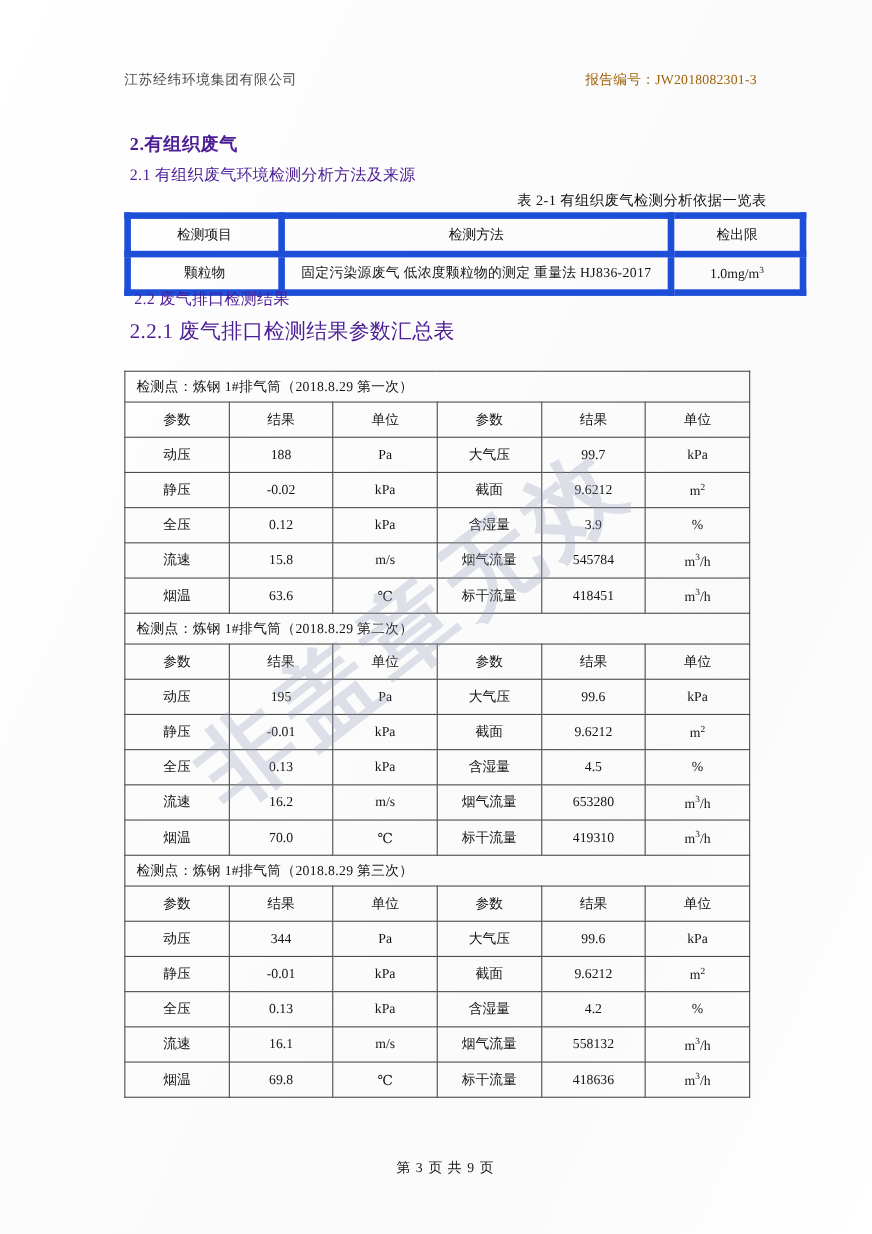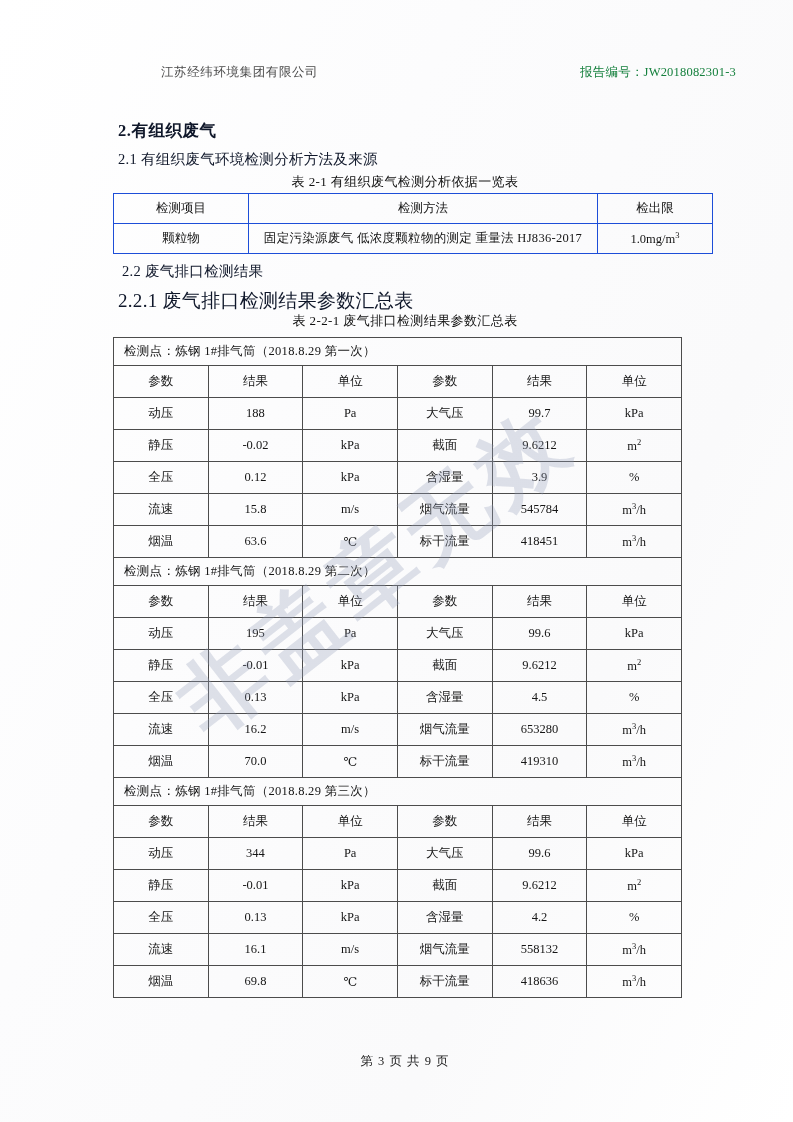--- a/index.html
+++ b/index.html
@@ -35,36 +35,35 @@
   .doc-header {
     position: absolute;
     left: 113px;
     top: 64px;
     width: 575px;
     display: flex;
     justify-content: space-between;
     align-items: baseline;
     font-size: 12.5px;
     color: #3a3a3a;
-    margin-left: 48px;
   }
   .doc-header .company {
     letter-spacing: 0.6px;
     color: #4a4a4a;
   }
   .doc-header .report-no {
     letter-spacing: 0.2px;
-    color: #15803d;
+    color: #a16207;
   }
 
   
   .h-sec {
     position: absolute;
     font-weight: bold;
-    color: #0f172a;
+    color: #4c1d95;
   }
   .h1 {
     left: 118px;
     top: 120px;
     font-size: 16.5px;
     letter-spacing: 0.5px;
   }
   .h2 {
     left: 118px;
     top: 150px;
@@ -76,20 +75,21 @@
     position: absolute;
     font-size: 13px;
     text-align: center;
     color: #111;
     letter-spacing: 0.4px;
   }
   .cap1 {
     left: 113px;
     top: 173px;
     width: 584px;
+    text-align: right;
   }
   .h3 {
     left: 122px;
     top: 262px;
     font-size: 14.5px;
     font-weight: normal;
     letter-spacing: 0.3px;
   }
   .h4 {
     left: 118px;
@@ -110,21 +110,21 @@
     table-layout: fixed;
   }
   .t1 {
     position: absolute;
     left: 113px;
     top: 193px;
     width: 584px;
     font-size: 12.5px;
   }
   .t1 td, .t1 th {
-    border: 1px solid #1d4ed8;
+    border: 6px solid #1d4ed8;
     text-align: center;
     vertical-align: middle;
     height: 29px;
     font-weight: normal;
     color: #151515;
     padding: 0 2px;
   }
   .t1 .c1 { width: 130px; }
   .t1 .c2 { width: 344px; }
   .t1 .c3 { width: 110px; }
@@ -225,21 +225,20 @@
         <tr>
           <td class="c1">颗粒物</td>
           <td class="c2 method">固定污染源废气  低浓度颗粒物的测定    重量法  HJ836-2017</td>
           <td class="c3"><span>1.0mg/m</span><sup>3</sup></td>
         </tr>
       </tbody>
     </table>
 
     <div class="h-sec h3">2.2  废气排口检测结果</div>
     <div class="h-sec h4">2.2.1 废气排口检测结果参数汇总表</div>
-    <div class="tbl-caption cap2">表 2-2-1  废气排口检测结果参数汇总表</div>
 
     <table class="t2">
       <tbody id="t2-body">
           <tr>
             <td class="site" colspan="6">检测点：炼钢 1#排气筒（2018.8.29 第一次）</td>
           </tr>
           <tr>
             <td class="cA">参数</td>
             <td class="cB">结果</td>
             <td class="cC">单位</td>

